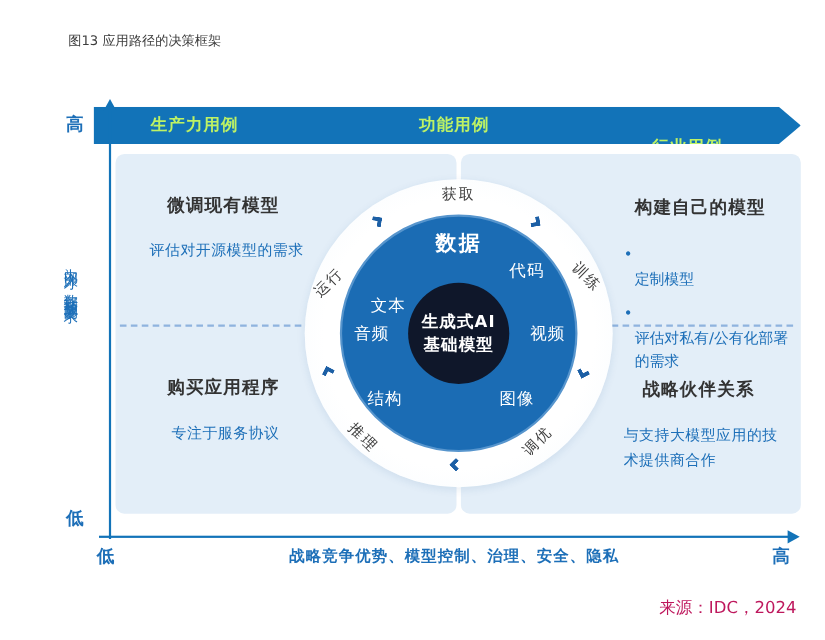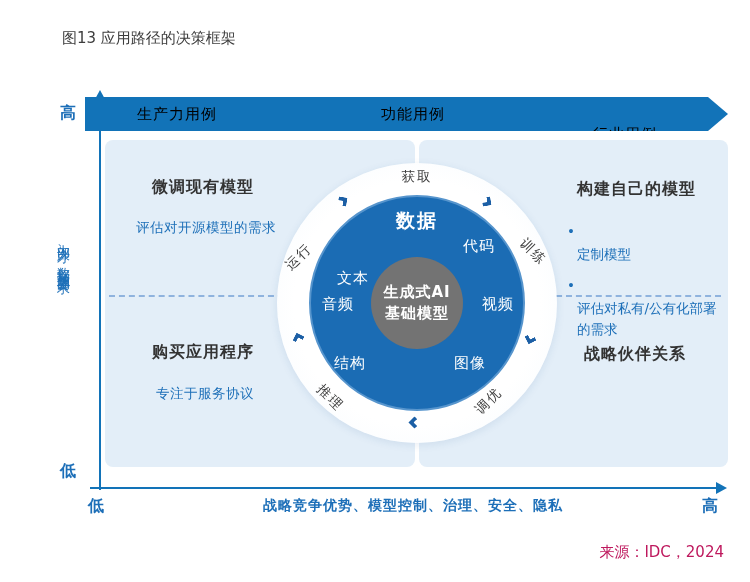--- a/index.html
+++ b/index.html
@@ -2,31 +2,31 @@
 <html><head>
 <meta charset="utf-8">
 <style>
   * { margin: 0; padding: 0; box-sizing: border-box; }
   html,body { background: #ffffff; }
   .canvas {
     position: relative; width: 750px; height: 582px;
     background: #ffffff; overflow: hidden;
     font-family: "DejaVu Sans", "Liberation Sans", sans-serif;
   }
-  .fig-title { position: absolute; left: 62px; top: 29px; font-size: 15px; color: #3d3d3d; }
+  .fig-title { position: absolute; left: 62px; top: 29px; font-size: 12px; color: #3d3d3d; }
 
   
   .banner {
     position: absolute; left: 85px; top: 97px; width: 643px; height: 34px;
     background: #1273b8;
     clip-path: polygon(0 0, calc(100% - 20px) 0, 100% 50%, calc(100% - 20px) 100%, 0 100%);
   }
   .banner span {
     position: absolute; top: 50%; transform: translateY(-50%);
-    color: #000000; font-weight: normal; font-size: 15px; letter-spacing: 1px; white-space: nowrap;
+    color: #bef264; font-weight: bold; font-size: 15px; letter-spacing: 1px; white-space: nowrap;
   }
   .bl-0 { left: 52px; }
   .bl-1 { left: 328px; transform: translate(-50%,-50%) !important; }
   .bl-2 { left: 540px; transform: translate(-50%,-50%) !important; margin-top: 20px; }
 
   
   .yaxis-line { position: absolute; left: 99px; top: 100px; width: 2px; height: 390px; background: #1273b8; }
   .yaxis-head { position: absolute; left: 94px; top: 90px; width: 0; height: 0;
     border-left: 6px solid transparent; border-right: 6px solid transparent; border-bottom: 11px solid #1273b8; }
   .yaxis-high { position: absolute; left: 60px; top: 103px; font-size: 16px; font-weight: bold; color: #1d6fb8; }
@@ -98,21 +98,21 @@
     color: #ffffff; font-size: 15px; letter-spacing: 1px; white-space: nowrap; }
   .ri-0 { left: 353px; top: 246px; margin-top: 32px; }
   .ri-1 { left: 479px; top: 246px; }
   .ri-2 { left: 338px; top: 304px; }
   .ri-3 { left: 498px; top: 304px; }
   .ri-4 { left: 350px; top: 363px; }
   .ri-5 { left: 470px; top: 363px; }
 
   .core-circle {
     position: absolute; left: 371px; top: 257px; width: 92px; height: 92px; border-radius: 50%;
-    background: #737373; display: flex; flex-direction: column; align-items: center; justify-content: center;
+    background: #0f172a; display: flex; flex-direction: column; align-items: center; justify-content: center;
   }
   .core-circle div { color: #ffffff; font-size: 15px; font-weight: bold; line-height: 21px; letter-spacing: 1px; }
 
   .source { position: absolute; right: 26px; top: 543px; font-size: 15px; color: #be185d; }
 </style>
 </head>
 <body>
 
 <div class="canvas">
 
@@ -146,20 +146,21 @@
     <div class="bullet">
       <span class="dot">•</span>
       <span class="btxt">评估对私有/公有化部署的需求</span>
     </div>
   </div>
 
   <div class="q-heading qbl-h">购买应用程序</div>
   <div class="q-note qbl-n">专注于服务协议</div>
 
   <div class="q-heading qbr-h">战略伙伴关系</div>
+  <div class="q-note qbr-n">与支持大模型应用的技术提供商合作</div>
 
   <div class="outer-circle"></div>
 
   <div class="stage st-0">获取</div>
   <div class="stage st-1">训练</div>
   <div class="stage st-2">调优</div>
   <div class="stage st-3">推理</div>
   <div class="stage st-4">运行</div>
 
   <span class="chev ch-0"></span>

